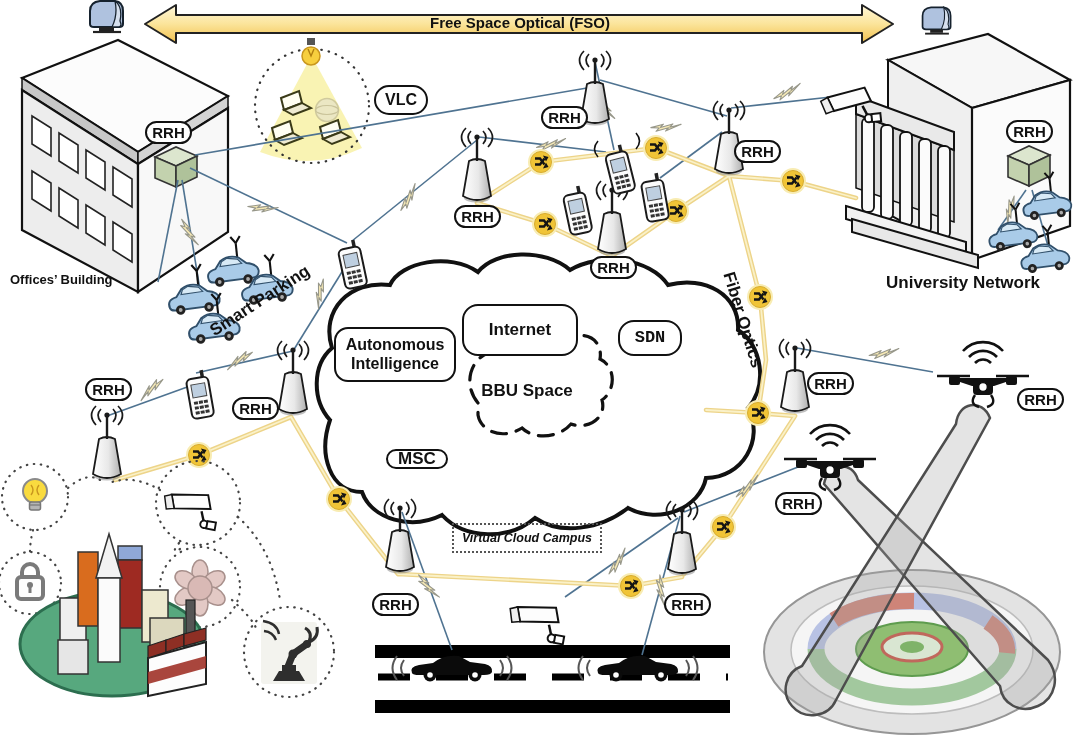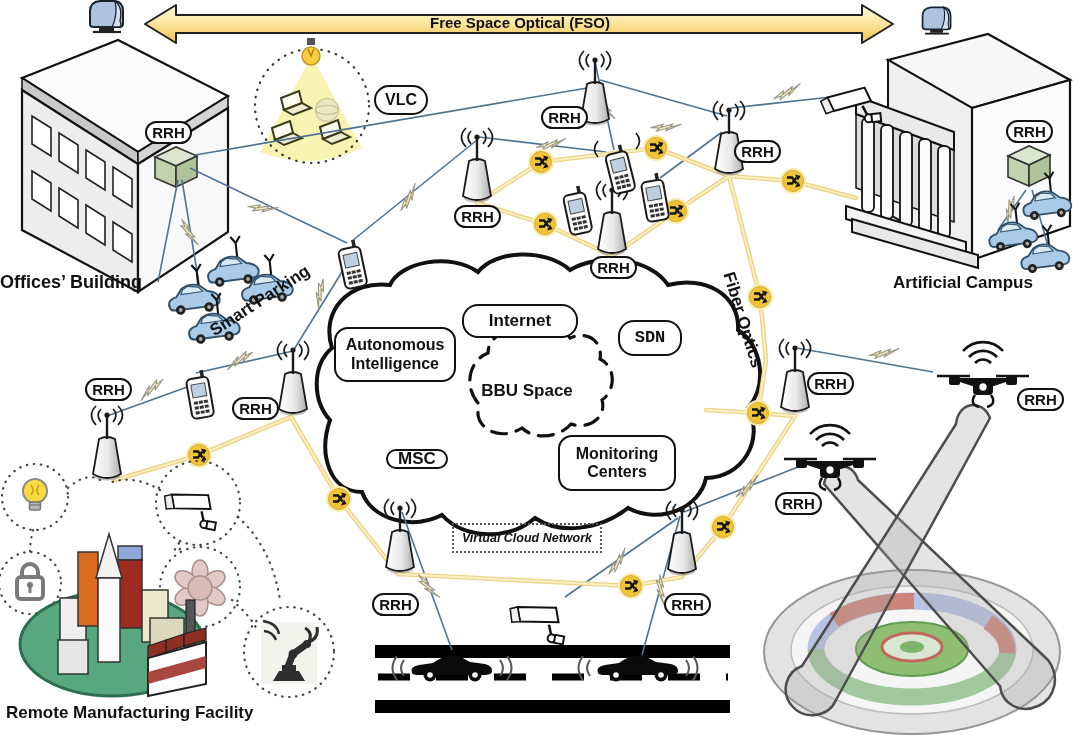--- a/index.html
+++ b/index.html
@@ -419,31 +419,29 @@
     <polygon points="184,634 206,628 206,640 184,646" fill="#8E2F24" stroke="#222" stroke-width="1.2"></polygon>
     <polygon points="148,672 206,656 206,668 148,684" fill="#A03228" opacity="0.9"></polygon>
   </g>
 </g>
 </svg>
 
 <div class="banner-text">Free Space Optical (FSO)</div>
 
 <div class="pill" style="left:374px;top:85px;width:54px;height:30px;font-size:16px;">VLC</div>
 
-<div class="pill" style="left:462px;top:304px;width:116px;height:34px;font-size:17px;">Internet</div>
+<div class="pill" style="left:462px;top:304px;width:116px;height:52px;font-size:17px;">Internet</div>
 <div class="pill" style="left:618px;top:320px;width:64px;height:36px;font-size:17px;font-family:Liberation Mono, monospace;">SDN</div>
 <div class="pill" style="left:334px;top:327px;width:122px;height:55px;font-size:16px;border-radius:14px;">Autonomous Intelligence</div>
 <div class="pill" style="left:386px;top:449px;width:62px;height:20px;font-size:17px;">MSC</div>
-<div class="pill" style="left:558px;top:435px;width:118px;height:56px;font-size:16px;border-radius:14px;">Monitoring Centers</div>
 <div class="lbl" style="left:462px;top:381px;width:130px;text-align:center;font-size:17px;z-index:5;">BBU Space</div>
-<div class="vcn" style="left:452px;top:523px;width:146px;height:26px;">Virtual Cloud Network</div>
-
-<div class="lbl" style="left:0;top:272px;font-size:18px;text-align:center;">Offices’ Building</div>
-<div class="lbl" style="left:868px;top:273px;width:190px;text-align:center;font-size:17px;">Artificial Campus</div>
-<div class="lbl" style="left:6px;top:703px;font-size:17px;">Remote Manufacturing Facility</div>
+<div class="vcn" style="left:452px;top:523px;width:146px;height:26px;">Virtual Cloud Campus</div>
+
+<div class="lbl" style="left:10px;top:272px;font-size:13px;text-align:center;">Offices’ Building</div>
+<div class="lbl" style="left:868px;top:273px;width:190px;text-align:center;font-size:17px;">University Network</div>
 <div class="lbl rot" style="left:175px;top:291px;width:170px;text-align:center;font-size:17px;transform:rotate(-33deg);">Smart Parking</div>
 <div class="lbl rot" style="left:685px;top:310px;width:115px;text-align:center;font-size:17px;transform:rotate(73deg);">Fiber Optics</div>
 
 <div class="rrh" style="left:145px;top:121px;">RRH</div>
 <div class="rrh" style="left:1006px;top:120px;">RRH</div>
 <div class="rrh" style="left:541px;top:106px;">RRH</div>
 <div class="rrh" style="left:454px;top:205px;">RRH</div>
 <div class="rrh" style="left:590px;top:256px;">RRH</div>
 <div class="rrh" style="left:734px;top:140px;">RRH</div>
 <div class="rrh" style="left:807px;top:372px;">RRH</div>

